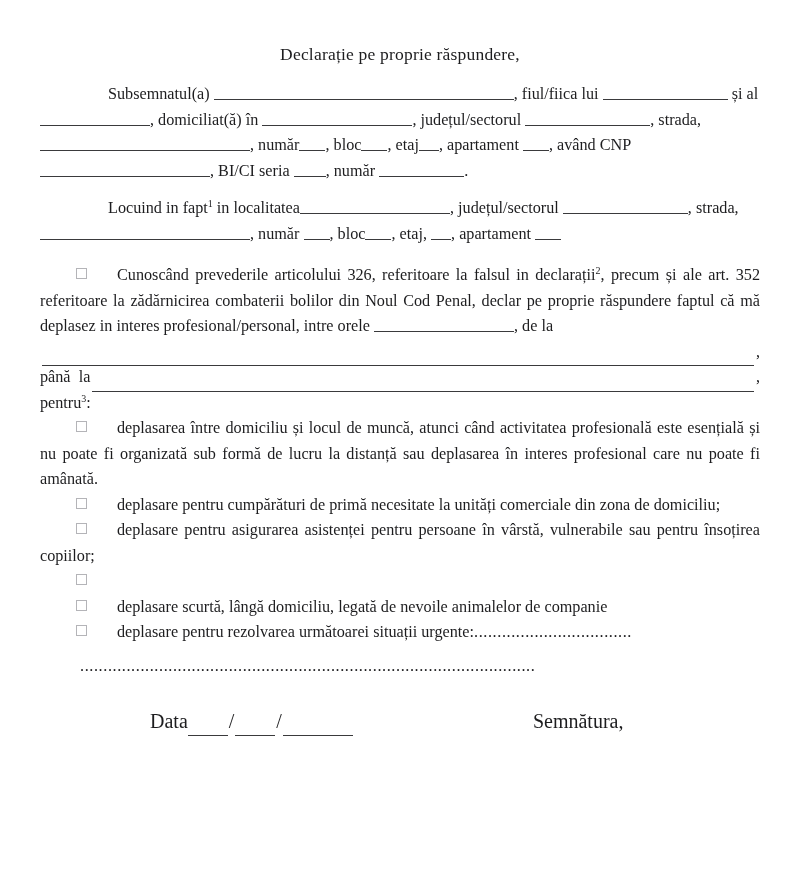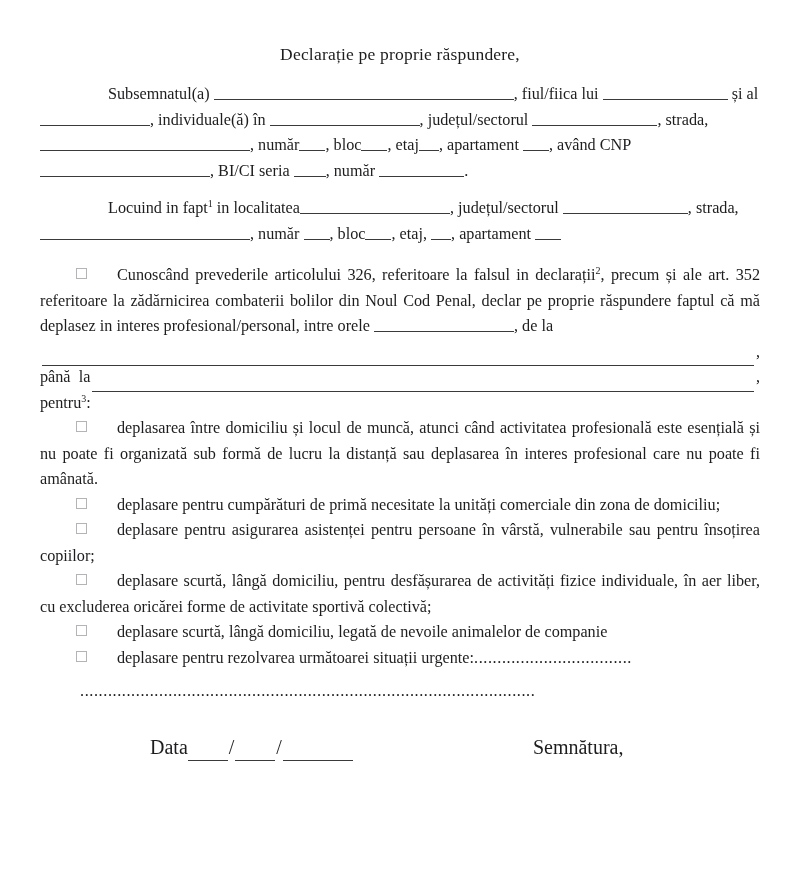--- a/index.html
+++ b/index.html
@@ -135,21 +135,21 @@
   <div class="para-block">
 
     <div class="para">
       <span class="lead-space"></span><span>Subsemnatul(a)</span>
       <span class="fill w300"></span><span>, fiul/fiica lui</span>
       <span class="fill w125"></span>
       <span>și al</span>
     </div>
 
     <div class="para">
-      <span class="fill w110"></span><span>, individuale(ă) în</span>
+      <span class="fill w110"></span><span>, domiciliat(ă) în</span>
       <span class="fill w150"></span><span>, județul/sectorul</span>
       <span class="fill w125"></span><span>, strada,</span>
     </div>
 
     <div class="para">
       <span class="fill w210"></span><span>, număr</span><span class="fill w26"></span><span>, bloc</span><span class="fill w26"></span><span>, etaj</span><span class="fill w20"></span><span>, apartament</span>
       <span class="fill w26"></span><span>, având CNP</span>
     </div>
 
     <div class="para">
@@ -212,21 +212,21 @@
 
     <div class="para">
       <span class="cb-indent"></span><span class="cbox"></span><span class="cb-gap"></span><span>deplasare pentru cumpărături de primă necesitate la unități comerciale din zona de domiciliu;</span>
     </div>
 
     <div class="para">
       <span class="cb-indent"></span><span class="cbox"></span><span class="cb-gap"></span><span>deplasare pentru asigurarea asistenței pentru persoane în vârstă, vulnerabile sau pentru însoțirea copiilor;</span>
     </div>
 
     <div class="para">
-      <span class="cb-indent"></span><span class="cbox"></span><span class="cb-gap"></span><span>deplasare scurtă, lângă domiciliu, pentru desfășurarea de activități fizice individuale, în aer liber, cu excluderea oricărei forme de activitate sportivă colectivă;</span>
+      <span class="cb-indent"></span><span class="cbox"></span><span class="cb-gap"></span>
     </div>
 
     <div class="para">
       <span class="cb-indent"></span><span class="cbox"></span><span class="cb-gap"></span><span>deplasare scurtă, lângă domiciliu, legată de nevoile animalelor de companie</span>
     </div>
 
     <div class="para">
       <span class="cb-indent"></span><span class="cbox"></span><span class="cb-gap"></span><span>deplasare pentru rezolvarea următoarei situații urgente:</span><span class="dots">..................................</span>
     </div>
 

